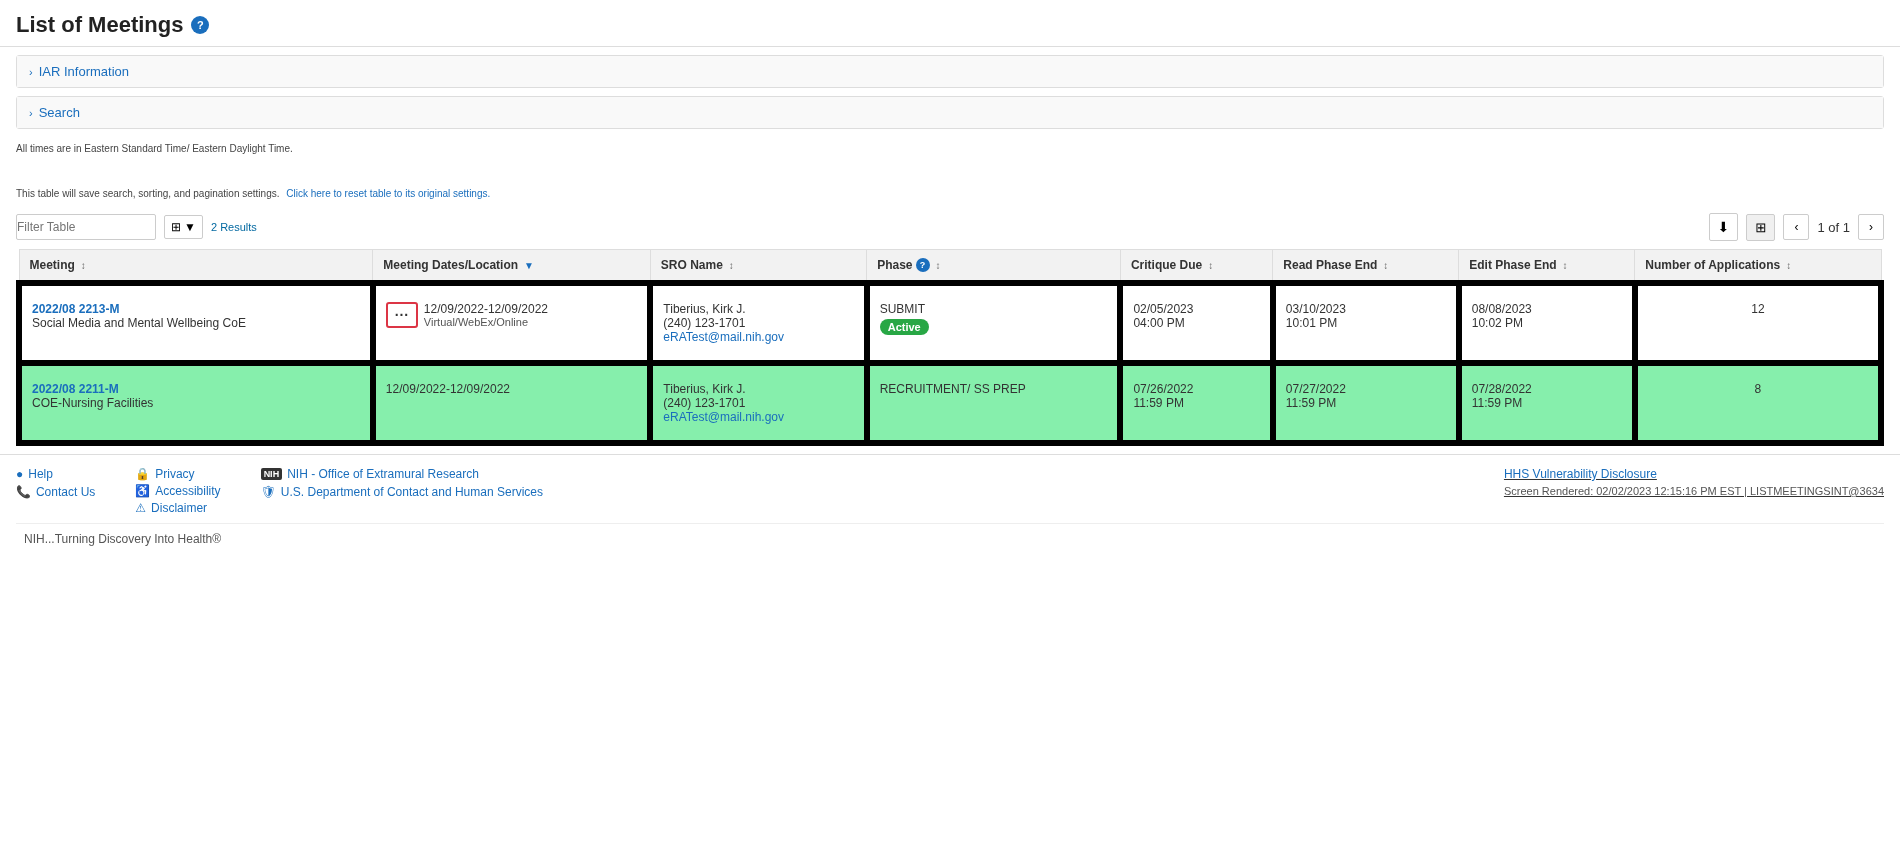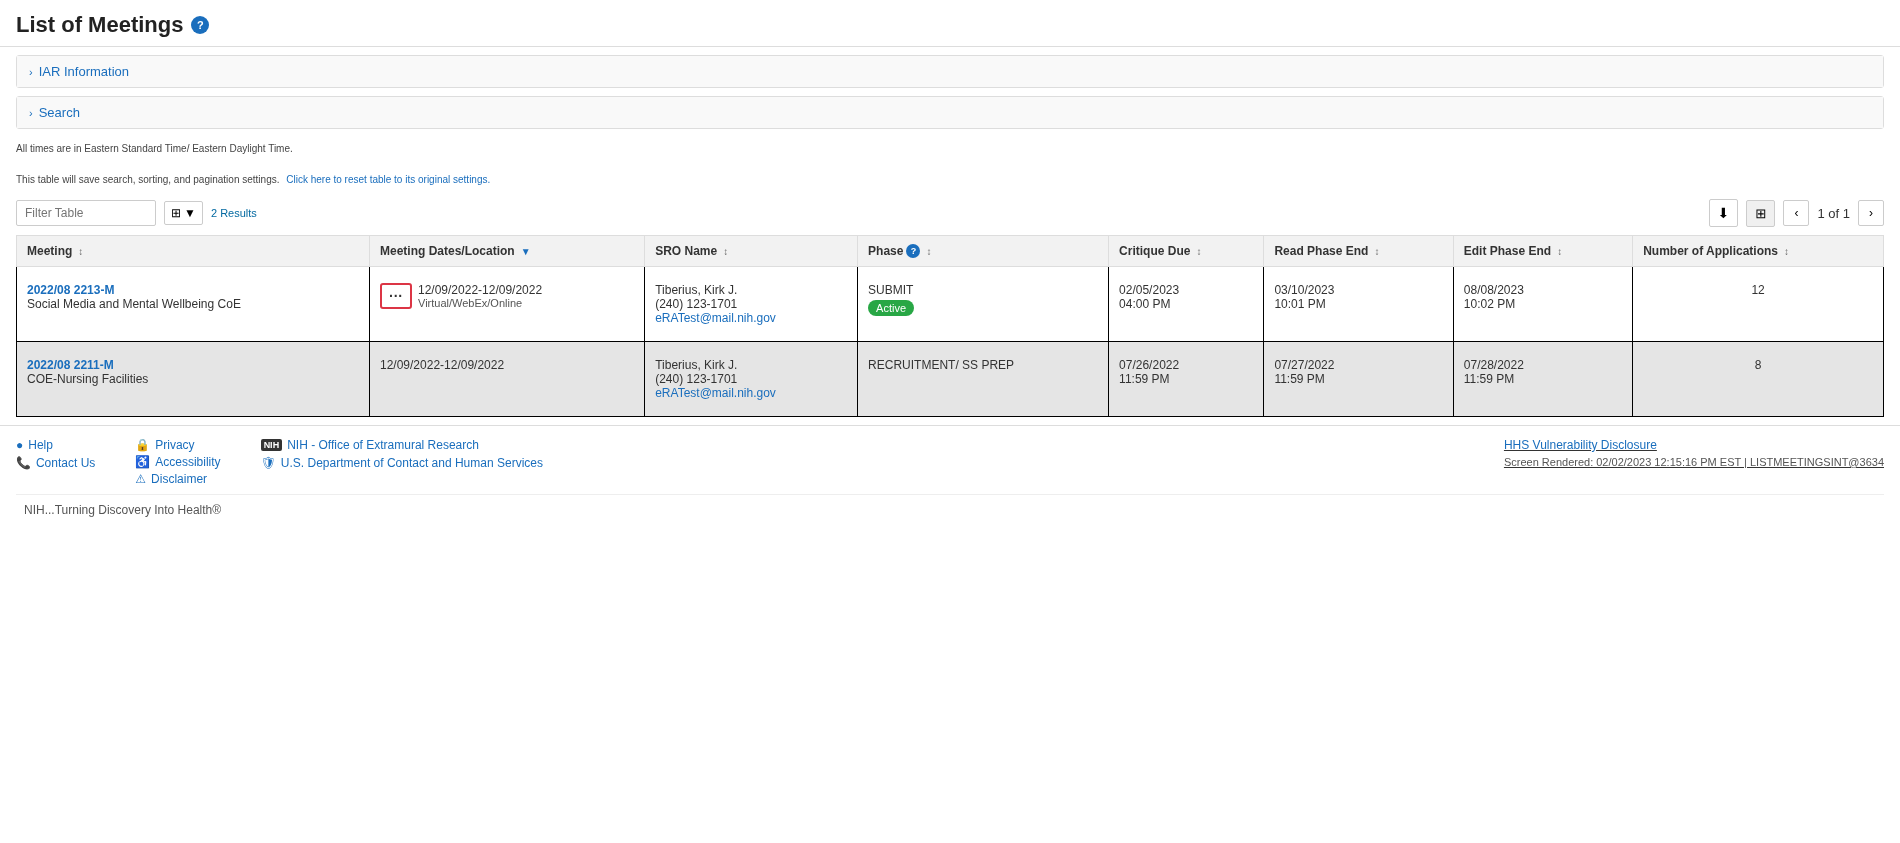--- a/index.html
+++ b/index.html
@@ -13,42 +13,42 @@
     .collapsible-header { padding: 8px 12px; cursor: pointer; display: flex; align-items: center; gap: 6px; color: #1a6ebd; font-size: 13px; background: #f9f9f9; }
     .chevron { font-size: 11px; color: #1a6ebd; }
     
     .info-text { padding: 6px 16px; font-size: 10px; color: #444; }
     .info-text a { color: #1a6ebd; text-decoration: none; }
     
     .table-controls { display: flex; align-items: center; justify-content: space-between; padding: 8px 16px; }
     .table-controls-left { display: flex; align-items: center; gap: 8px; }
     .table-controls-right { display: flex; align-items: center; gap: 8px; }
     
-    .filter-input { border: 1px solid #ccc; padding: 5px 8px; font-size: 12px; width: 140px; border-radius: 2px; }
+    .filter-input { border: 1px solid #ccc; padding: 5px 0; font-size: 12px; width: 140px; border-radius: 2px; }
     .col-btn { border: 1px solid #ccc; background: #fff; padding: 4px 6px; cursor: pointer; display: flex; align-items: center; gap: 3px; border-radius: 2px; font-size: 12px; }
     .results-count { font-size: 11px; color: #0369a1; }
     
     .download-btn { border: 1px solid #ccc; background: #fff; padding: 5px 8px; cursor: pointer; border-radius: 2px; font-size: 14px; }
     .grid-btn { border: 1px solid #ccc; background: #f0f0f0; padding: 5px 8px; cursor: pointer; border-radius: 2px; }
     .pagination { display: flex; align-items: center; gap: 4px; }
     .page-nav-btn { border: 1px solid #ccc; background: #fff; width: 26px; height: 26px; cursor: pointer; display: flex; align-items: center; justify-content: center; font-size: 12px; border-radius: 2px; }
     .page-info { font-size: 13px; padding: 0 4px; }
     
     .meetings-table { width: 100%; border-collapse: collapse; margin: 0; }
     .meetings-table th { background: #f2f2f2; border: 1px solid #ddd; padding: 8px 10px; text-align: center; font-size: 12px; font-weight: bold; white-space: nowrap; }
-    .meetings-table td { border: 1px solid #000000; padding: 16px 10px; font-size: 12px; vertical-align: top; }
+    .meetings-table td { border: 6px solid #000000; padding: 16px 10px; font-size: 12px; vertical-align: top; }
     .meetings-table tr:nth-child(even) { background: #fafafa; }
     .sort-icon { font-size: 10px; color: #666; margin-left: 3px; }
     .sort-icon-active { color: #1a6ebd; }
     
     .meeting-name { font-weight: bold; color: #1a6ebd; }
     .meeting-sub { color: #333; font-size: 12px; }
     .sro-link { color: #1a6ebd; text-decoration: none; }
     
-    .active-badge { background: #28a745; color: white; padding: 2px 8px; border-radius: 12px; font-size: 11px; font-weight: normal; display: inline-block; margin-top: 3px; }
+    .active-badge { background: #28a745; color: white; padding: 2px 8px; border-radius: 12px; font-size: 11px; font-weight: bold; display: inline-block; margin-top: 3px; }
     
     .dots-btn { border: 2px solid #dc3545; background: #fff; padding: 3px 7px; cursor: pointer; border-radius: 3px; font-size: 14px; font-weight: bold; color: #333; }
     
     .dropdown-menu { position: absolute; background: #fff; border: 1px solid #ccc; border-radius: 3px; box-shadow: 2px 4px 10px rgba(0,0,0,0.15); z-index: 100; min-width: 220px; left: 480px; top: 340px; }
     .dropdown-item { padding: 8px 16px; cursor: pointer; font-size: 13px; color: #333; display: block; }
     .dropdown-item.highlighted { background: #fff; border: 2px solid #dc3545; color: #333; }
     
     .footer { border-top: 1px solid #ddd; padding: 12px 16px; margin-top: 8px; }
     .footer-main { display: flex; gap: 40px; align-items: flex-start; flex-wrap: wrap; }
     .footer-links { display: flex; flex-direction: column; gap: 4px; }
@@ -89,21 +89,21 @@
 <div class="collapsible-section">
   <div class="collapsible-header">
     <span class="chevron">›</span>
     <span>Search</span>
   </div>
 </div>
 
 <div class="info-text">
   <span>All times are in Eastern Standard Time/ Eastern Daylight Time.</span>
 </div>
-<div class="info-text" style="margin-top:8px;">
+<div class="info-text" style="margin-top:22px;">
   <span>This table will save search, sorting, and pagination settings.</span>
   <a href="#" style="margin-left:4px;">Click here to reset table to its original settings.</a>
 </div>
 
 <div class="table-controls">
   <div class="table-controls-left">
     <input type="text" class="filter-input" placeholder="Filter Table" style="">
     <button class="col-btn">
       <span>⊞</span>
       <span>▼</span>
@@ -213,21 +213,21 @@
       <div>10:01 PM</div>
     </td>
     <td>
       <div>08/08/2023</div>
       <div>10:02 PM</div>
     </td>
     <td style="text-align:center;">
       <span>12</span>
     </td>
   </tr>
-        <tr style="background: #e5e5e5;">
+        <tr style="background: #86efac;">
     <td>
       <div class="meeting-name" style="cursor:pointer;">2022/08 2211-M</div>
       <div class="meeting-sub">COE-Nursing Facilities</div>
     </td>
     <td>
       <div style="display:flex;align-items:flex-start;gap:6px;">
 
         <div>
           <div>12/09/2022-12/09/2022</div>
 

